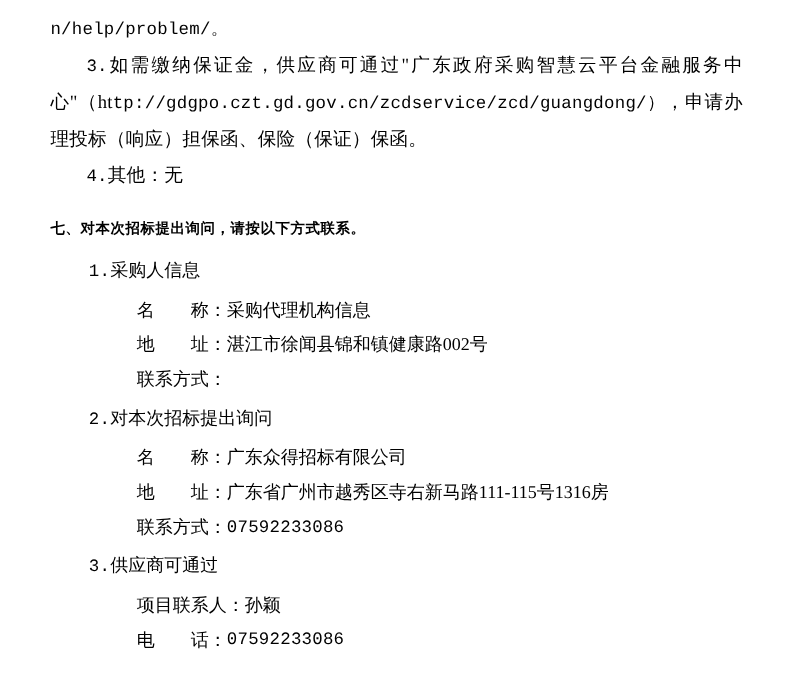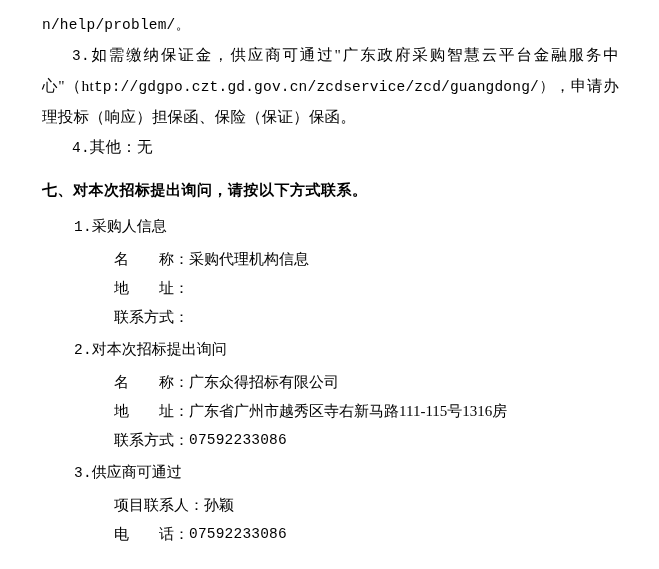--- a/index.html
+++ b/index.html
@@ -34,21 +34,21 @@
   }
   .mono {
     font-family: "Liberation Mono", "DejaVu Sans Mono", monospace;
     font-size: 14.5px;
     letter-spacing: 0.2px;
   }
   .indent2 {
     text-indent: 30px;
   }
   .section-head {
-    font-size: 15px;
+    font-size: 12px;
     font-weight: bold;
     line-height: 30px;
     margin: 12px 0 4px 0;
     letter-spacing: 0.5px;
   }
   .list-item {
     font-size: 15px;
     line-height: 35px;
     margin: 0;
     padding-left: 32px;
@@ -100,20 +100,21 @@
 
     <p class="list-item">
       <span class="mono">1.</span><span>采购人信息</span>
     </p>
     <p class="kv">
       <span class="k">名        称：</span>
         <span class="v">采购代理机构信息</span>
     </p>
     <p class="kv">
       <span class="k">地        址：</span>
+        <span class="v">湛江市徐闻县锦和镇健康路002号</span>
     </p>
     <p class="kv">
       <span class="k">联系方式：</span>
     </p>
 
     <p class="list-item">
       <span class="mono">2.</span><span>对本次招标提出询问</span>
     </p>
     <p class="kv">
       <span class="k">名        称：</span>

